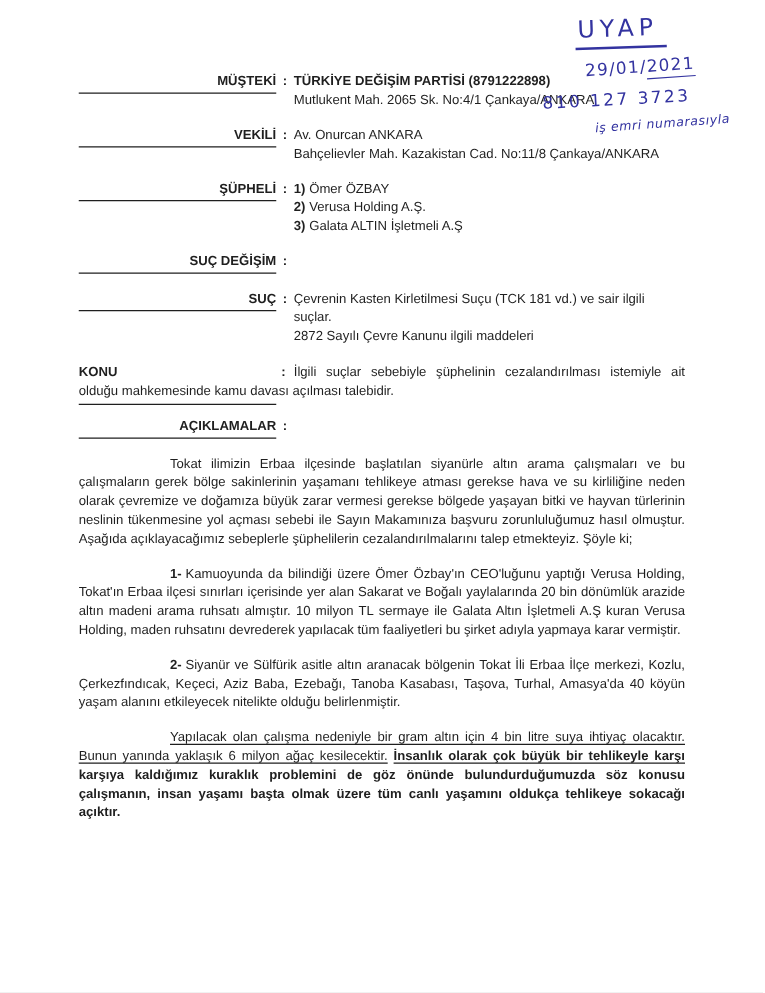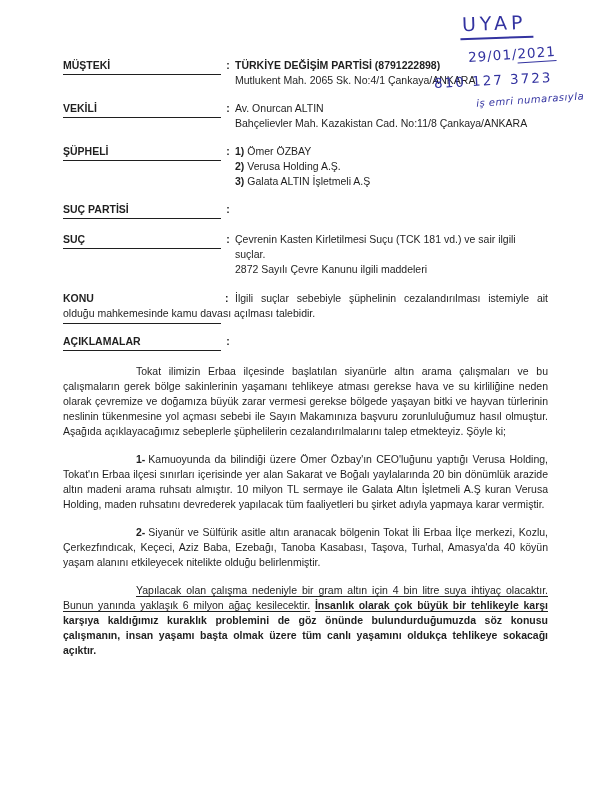--- a/index.html
+++ b/index.html
@@ -52,20 +52,21 @@
     font-size:11px;font-weight:700;
     letter-spacing:0.2px;
   }
   .field-row{display:flex;align-items:flex-start;line-height:15px;margin-top:13px;}
   .field-row:first-child{margin-top:0;}
   .field-label{
     flex:0 0 158px;
     font-weight:700;
     border-bottom:1.4px solid #1f1f1f;
     padding-bottom:1px;
+    text-align:right;
   }
   .field-colon{flex:0 0 14px;text-align:center;font-weight:700;}
   .field-value{flex:1 1 auto;}
   .v{line-height:15px;}
   .bold{font-weight:700;}
   .spn{margin-right:3px;}
   
   .konu-block{position:relative;margin-top:14px;line-height:15px;}
   .konu-label{
     position:absolute;left:0;top:0;width:158px;
@@ -103,37 +104,37 @@
       <div class="field-value">
         <div class="v bold">TÜRKİYE DEĞİŞİM PARTİSİ (8791222898)</div>
         <div class="v">Mutlukent Mah. 2065 Sk. No:4/1 Çankaya/ANKARA</div>
       </div>
     </div>
 
     <div class="field-row">
       <span class="field-label">VEKİLİ</span>
       <span class="field-colon">:</span>
       <div class="field-value">
-        <div class="v">Av. Onurcan ALTIN</div>
+        <div class="v">Av. Onurcan ANKARA</div>
         <div class="v">Bahçelievler Mah. Kazakistan Cad. No:11/8 Çankaya/ANKARA</div>
       </div>
     </div>
 
     <div class="field-row">
       <span class="field-label">ŞÜPHELİ</span>
       <span class="field-colon">:</span>
       <div class="field-value">
         <div class="v"><span class="bold spn">1)</span><span>Ömer ÖZBAY</span></div>
         <div class="v"><span class="bold spn">2)</span><span>Verusa Holding A.Ş.</span></div>
         <div class="v"><span class="bold spn">3)</span><span>Galata ALTIN İşletmeli A.Ş</span></div>
       </div>
     </div>
 
     <div class="field-row">
-      <span class="field-label">SUÇ PARTİSİ</span>
+      <span class="field-label">SUÇ DEĞİŞİM</span>
       <span class="field-colon">:</span>
     </div>
 
     <div class="field-row">
       <span class="field-label">SUÇ</span>
       <span class="field-colon">:</span>
       <div class="field-value">
         <div class="v">Çevrenin Kasten Kirletilmesi Suçu (TCK 181 vd.) ve sair ilgili suçlar.</div>
         <div class="v">2872 Sayılı Çevre Kanunu ilgili maddeleri</div>
       </div>

